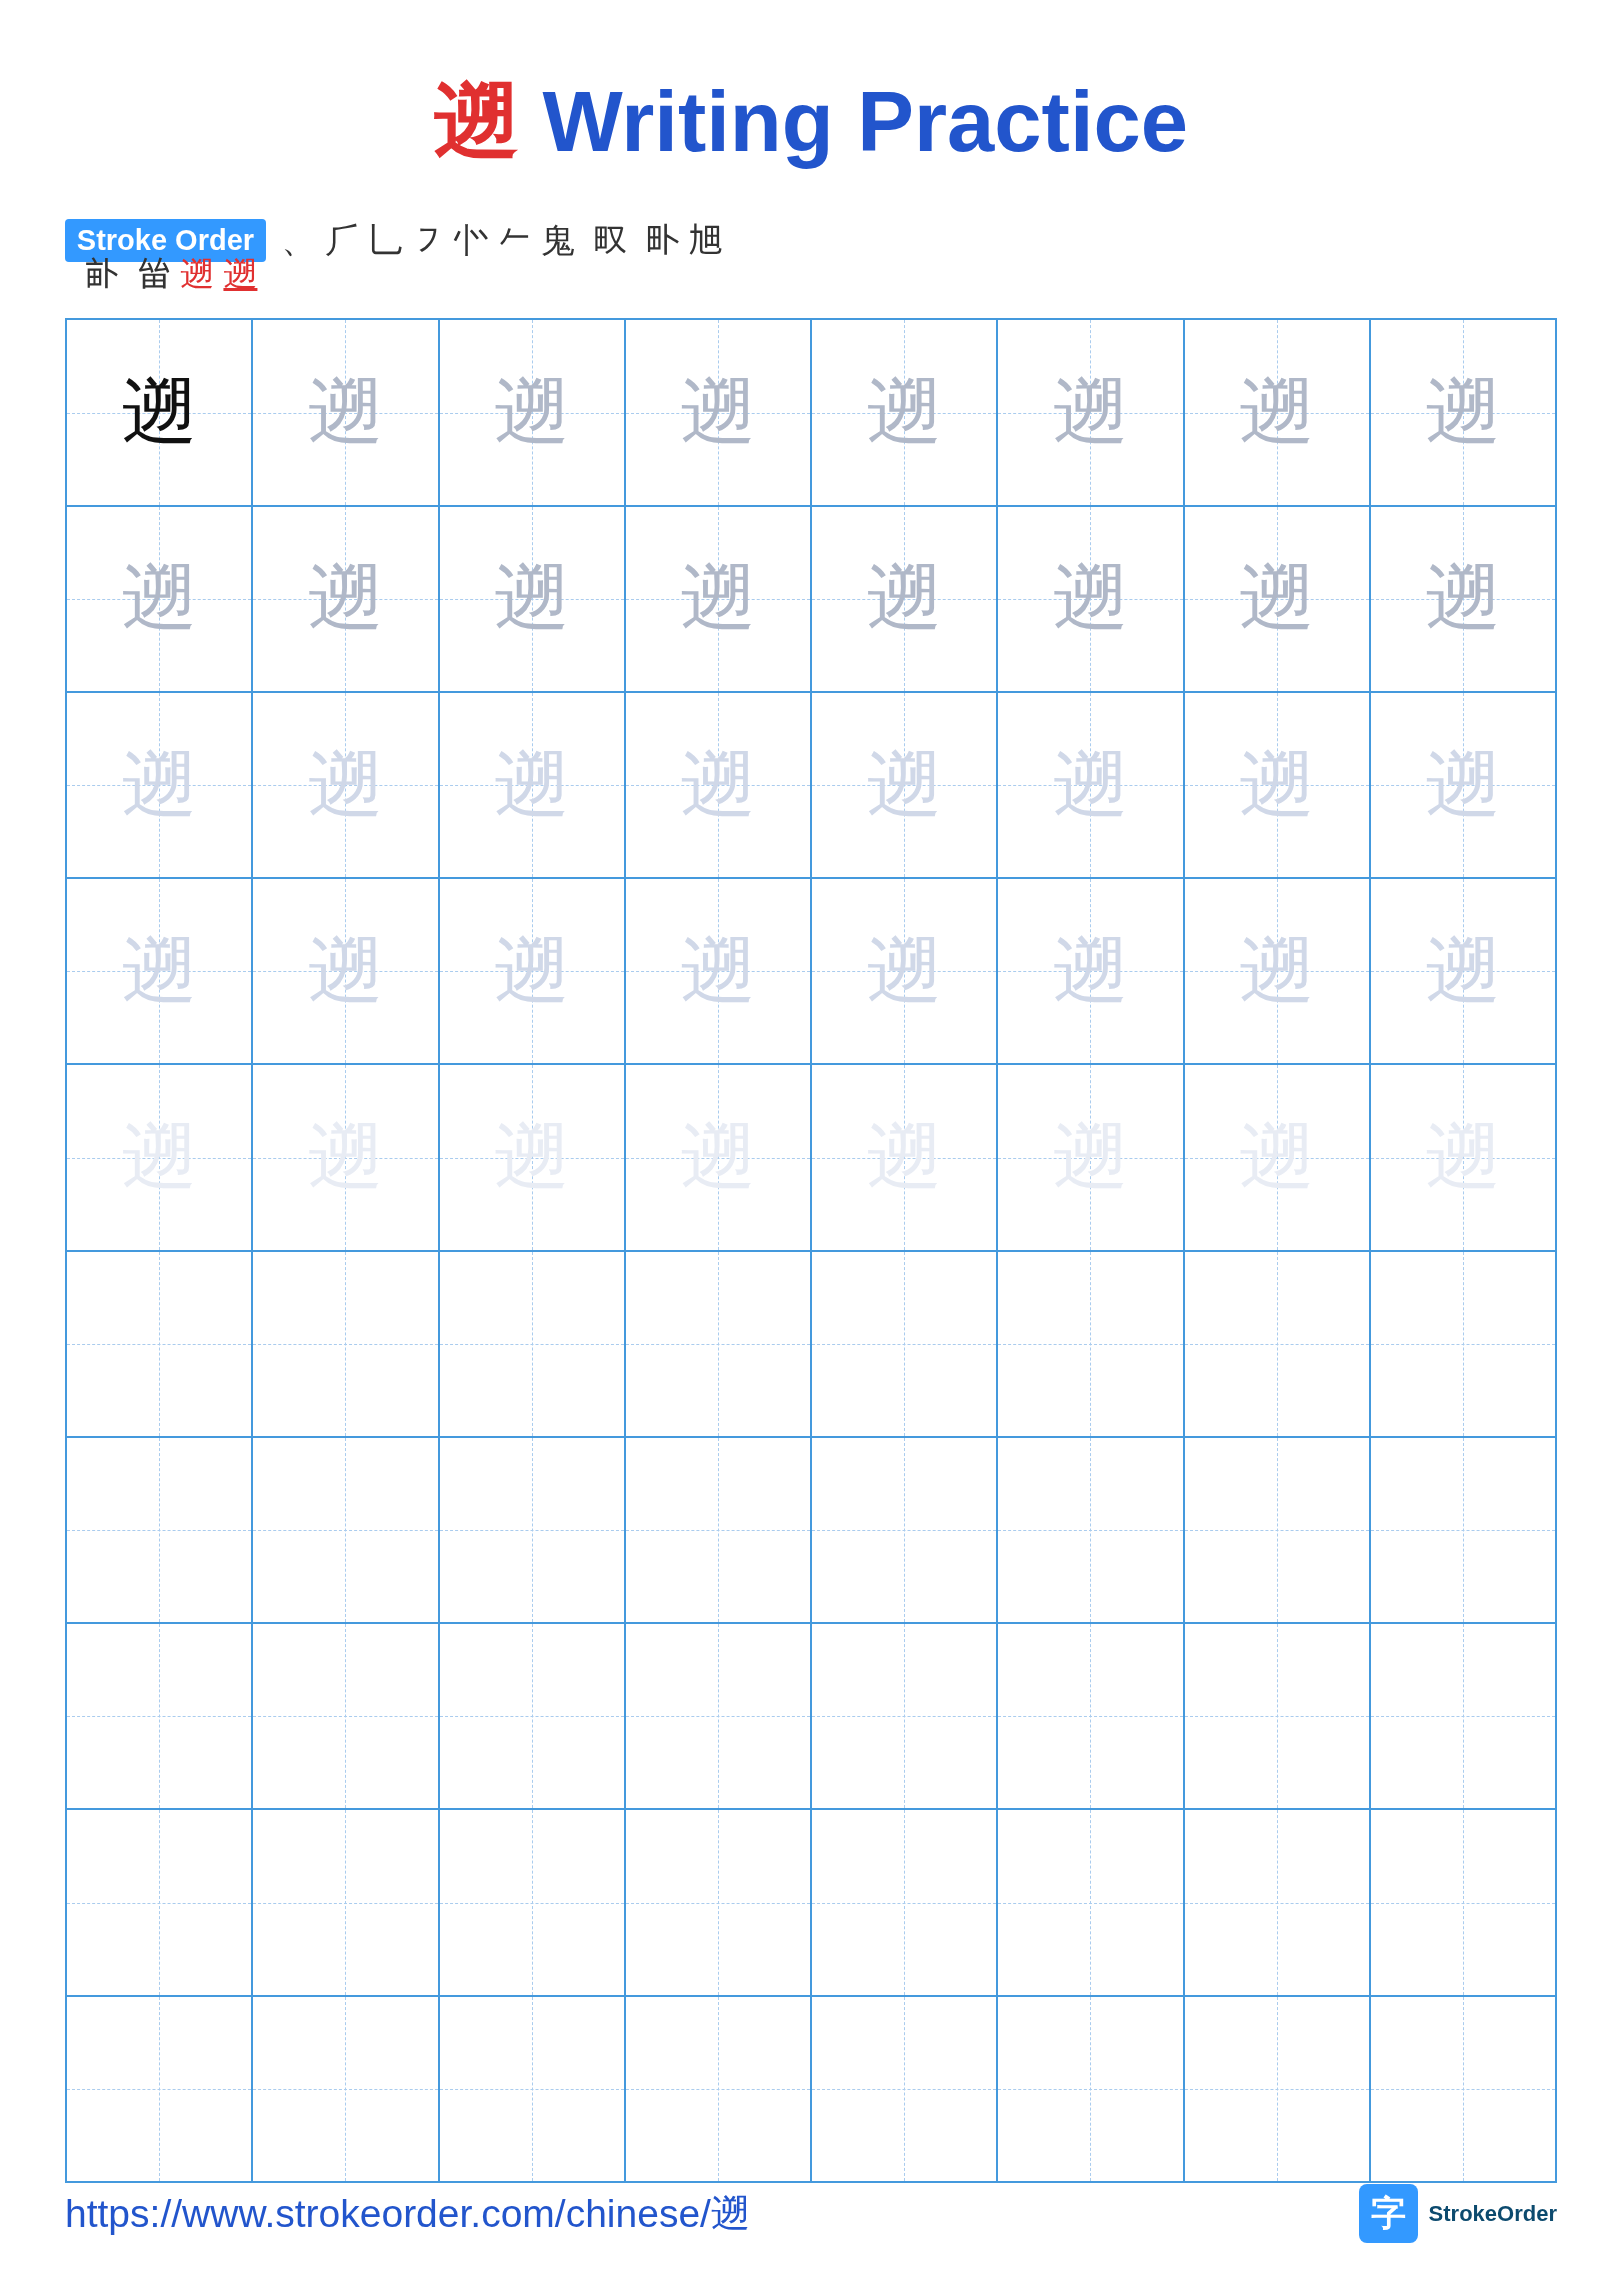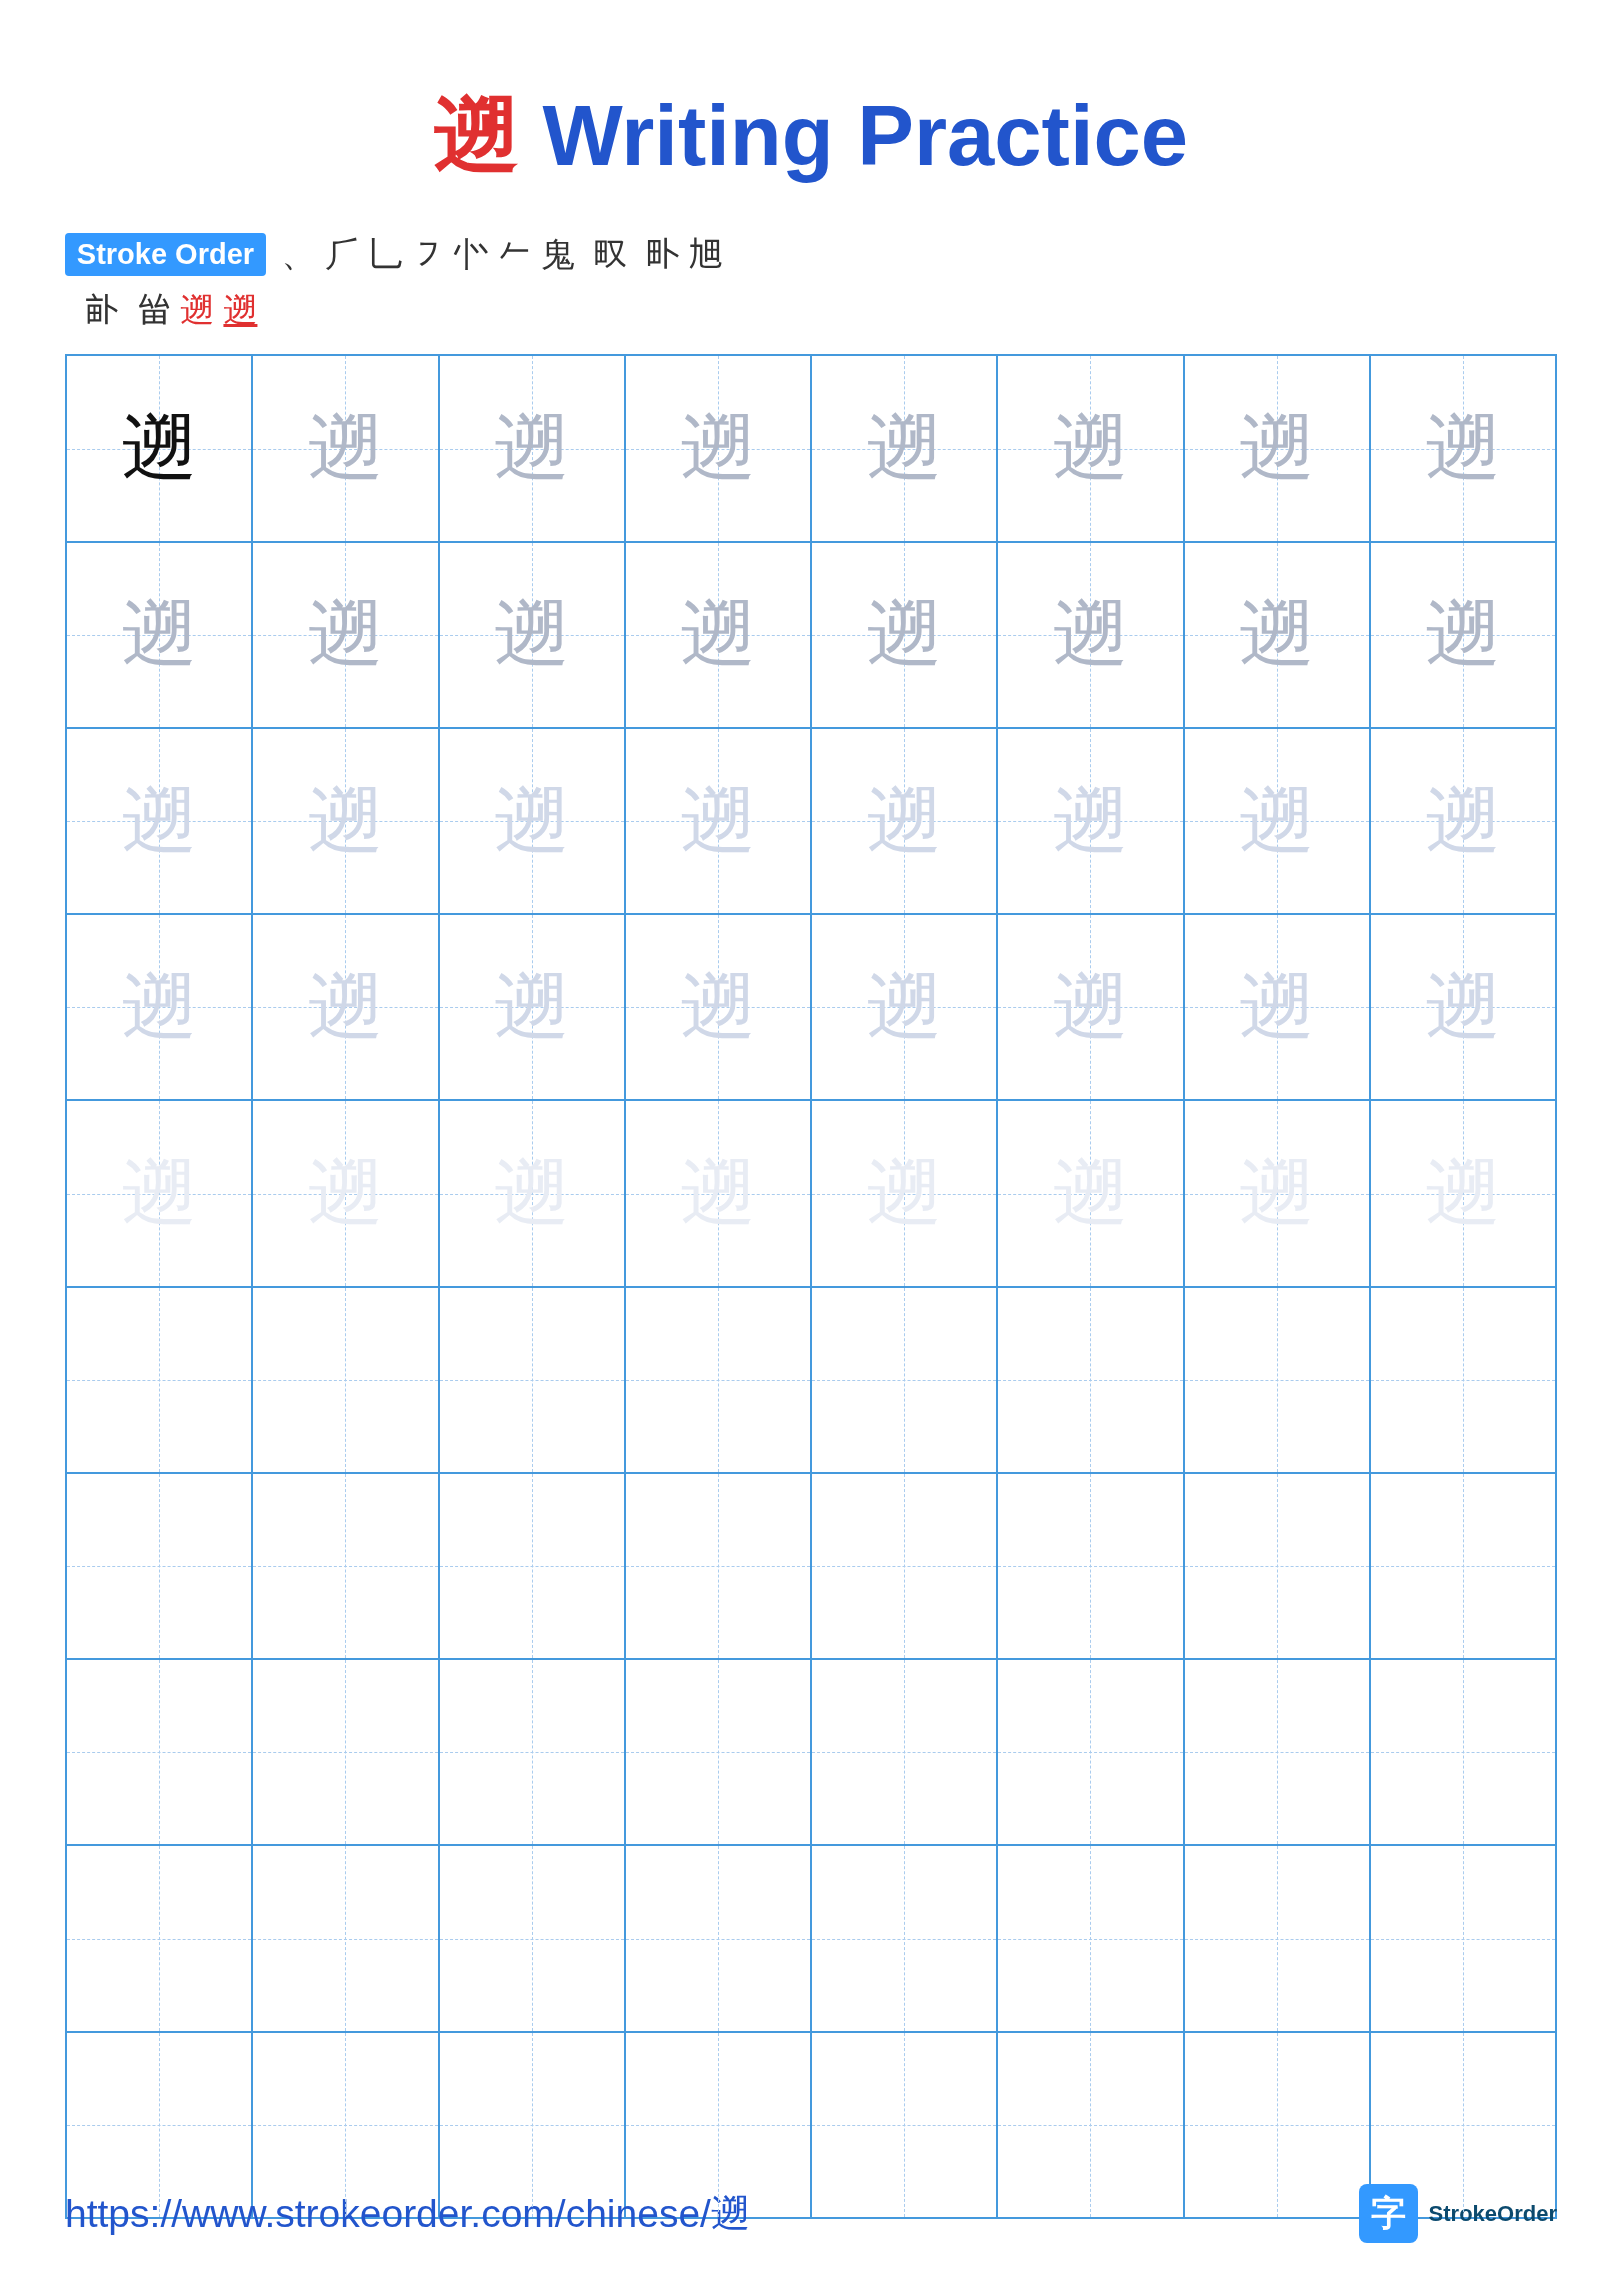--- a/index.html
+++ b/index.html
@@ -9,21 +9,21 @@
       background: #ffffff;
       font-family: serif;
       position: relative;
       overflow: hidden;
     }
 
     .page {
       width: 1622px;
       height: 2295px;
       background: #fff;
-      padding: 53px 65px;
+      padding: 39px 65px;
       position: relative;
     }
 
     
     .title-section {
       text-align: center;
       margin-bottom: 39px;
       margin-top: 26px;
     }
     .title-char {
@@ -36,21 +36,21 @@
       font-size: 85px;
       font-weight: bold;
       font-family: Arial, sans-serif;
     }
 
     
     .stroke-order-section {
       display: flex;
       flex-wrap: wrap;
       align-items: center;
-      margin-bottom: 31px;
+      margin-bottom: 9px;
       gap: 5.2px;
     }
     .stroke-order-badge {
       background: #3399ff;
       color: white;
       font-size: 29px;
       font-family: Arial, sans-serif;
       font-weight: bold;
       padding: 5.2px 11.8px;
       border-radius: 3.9px;

